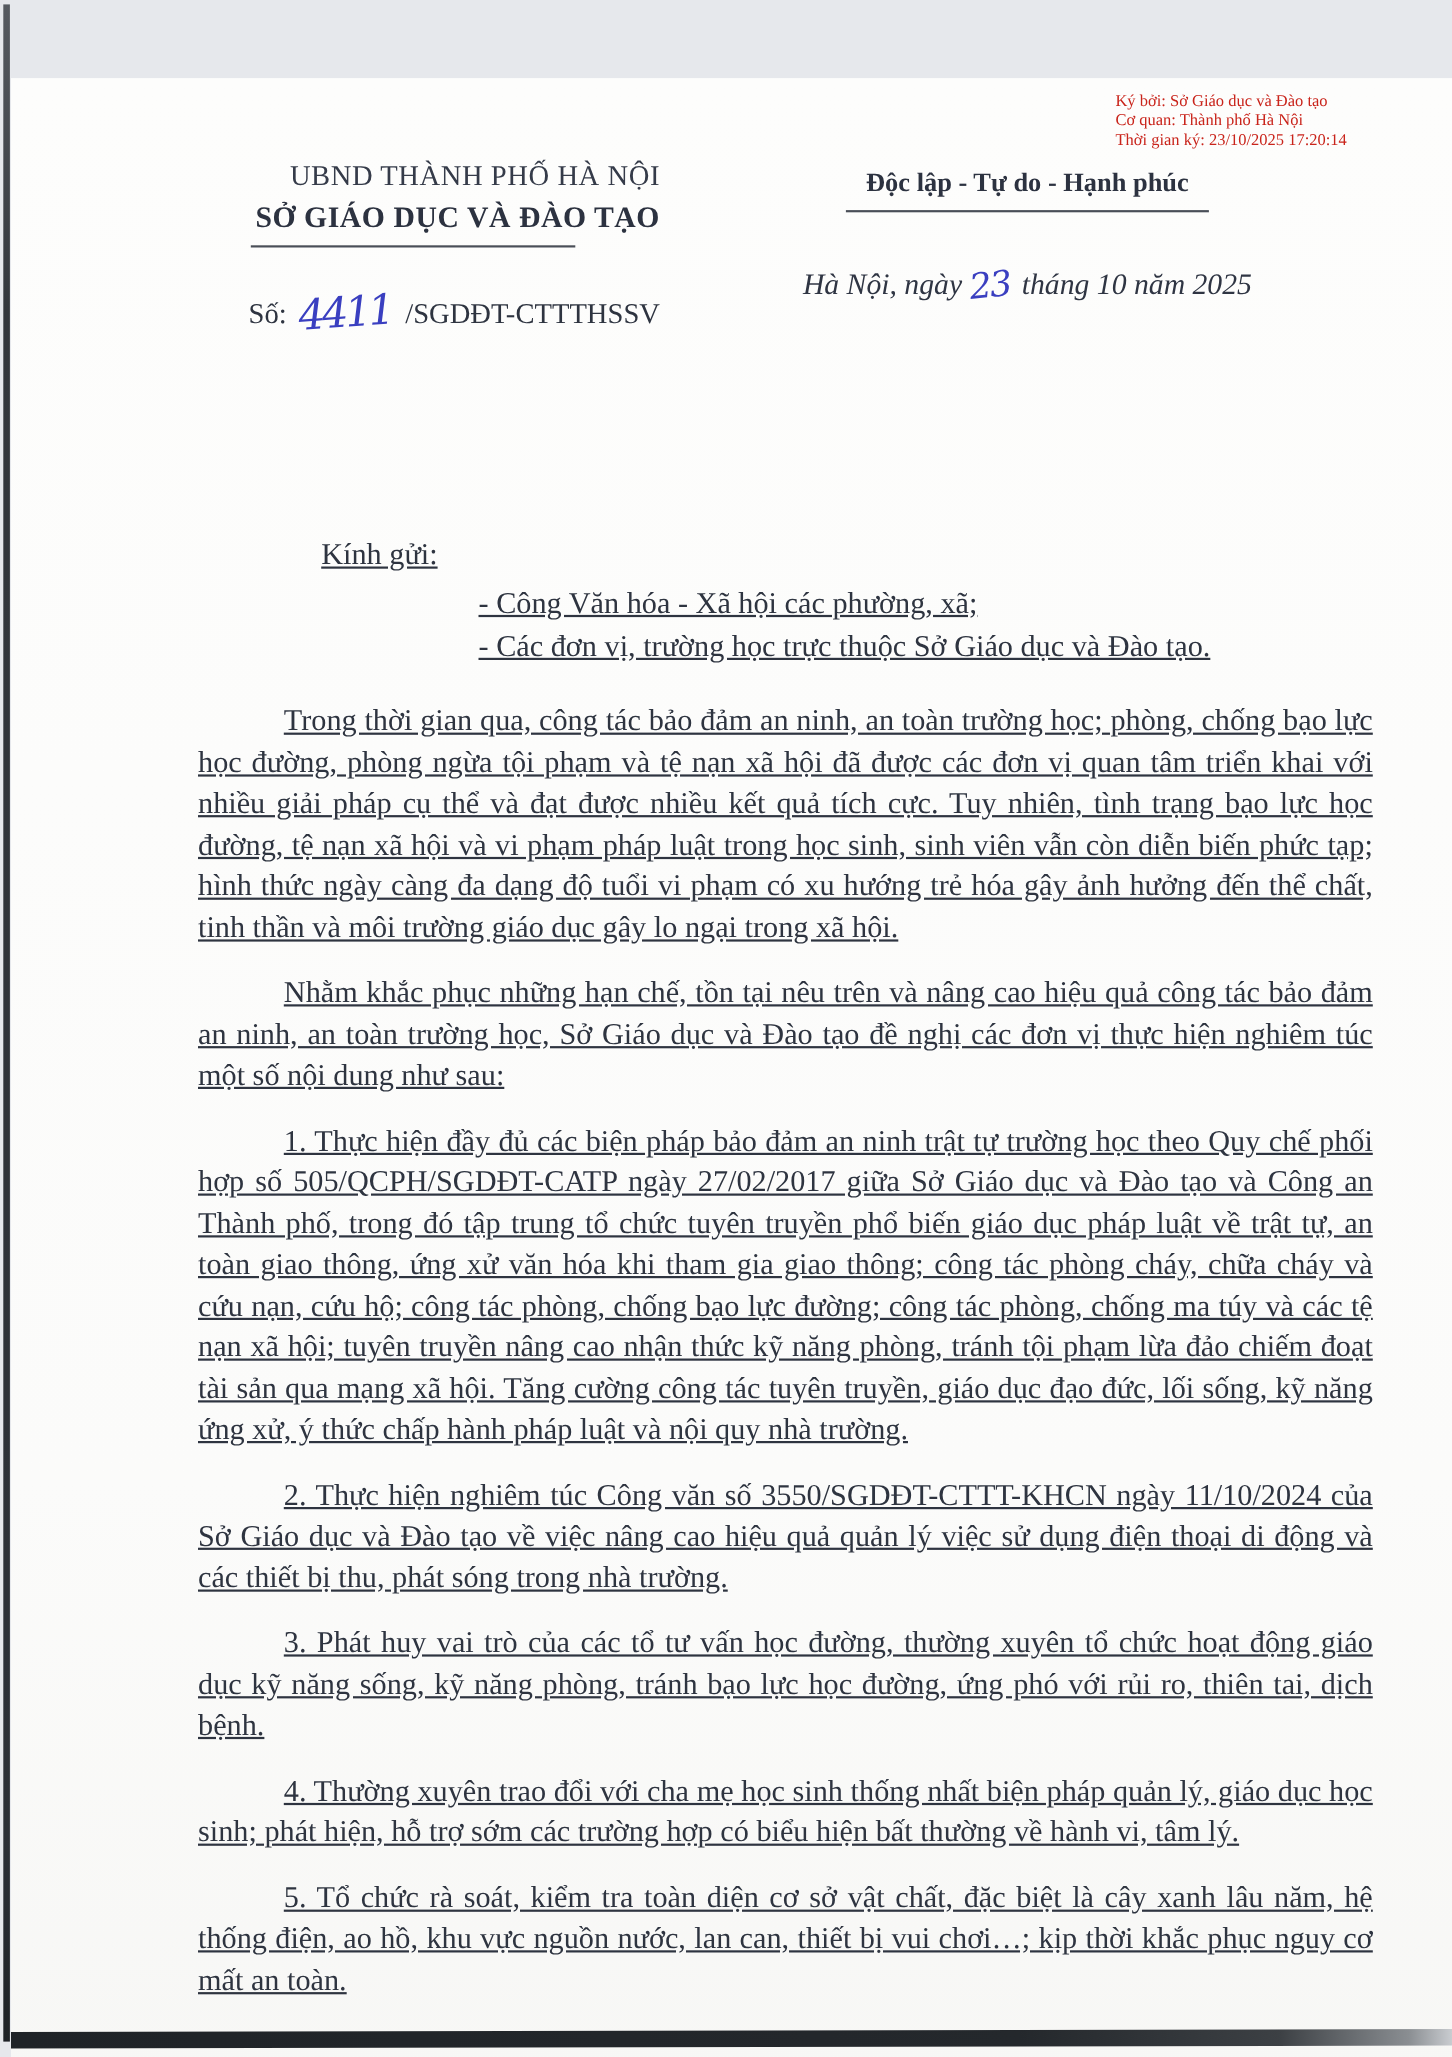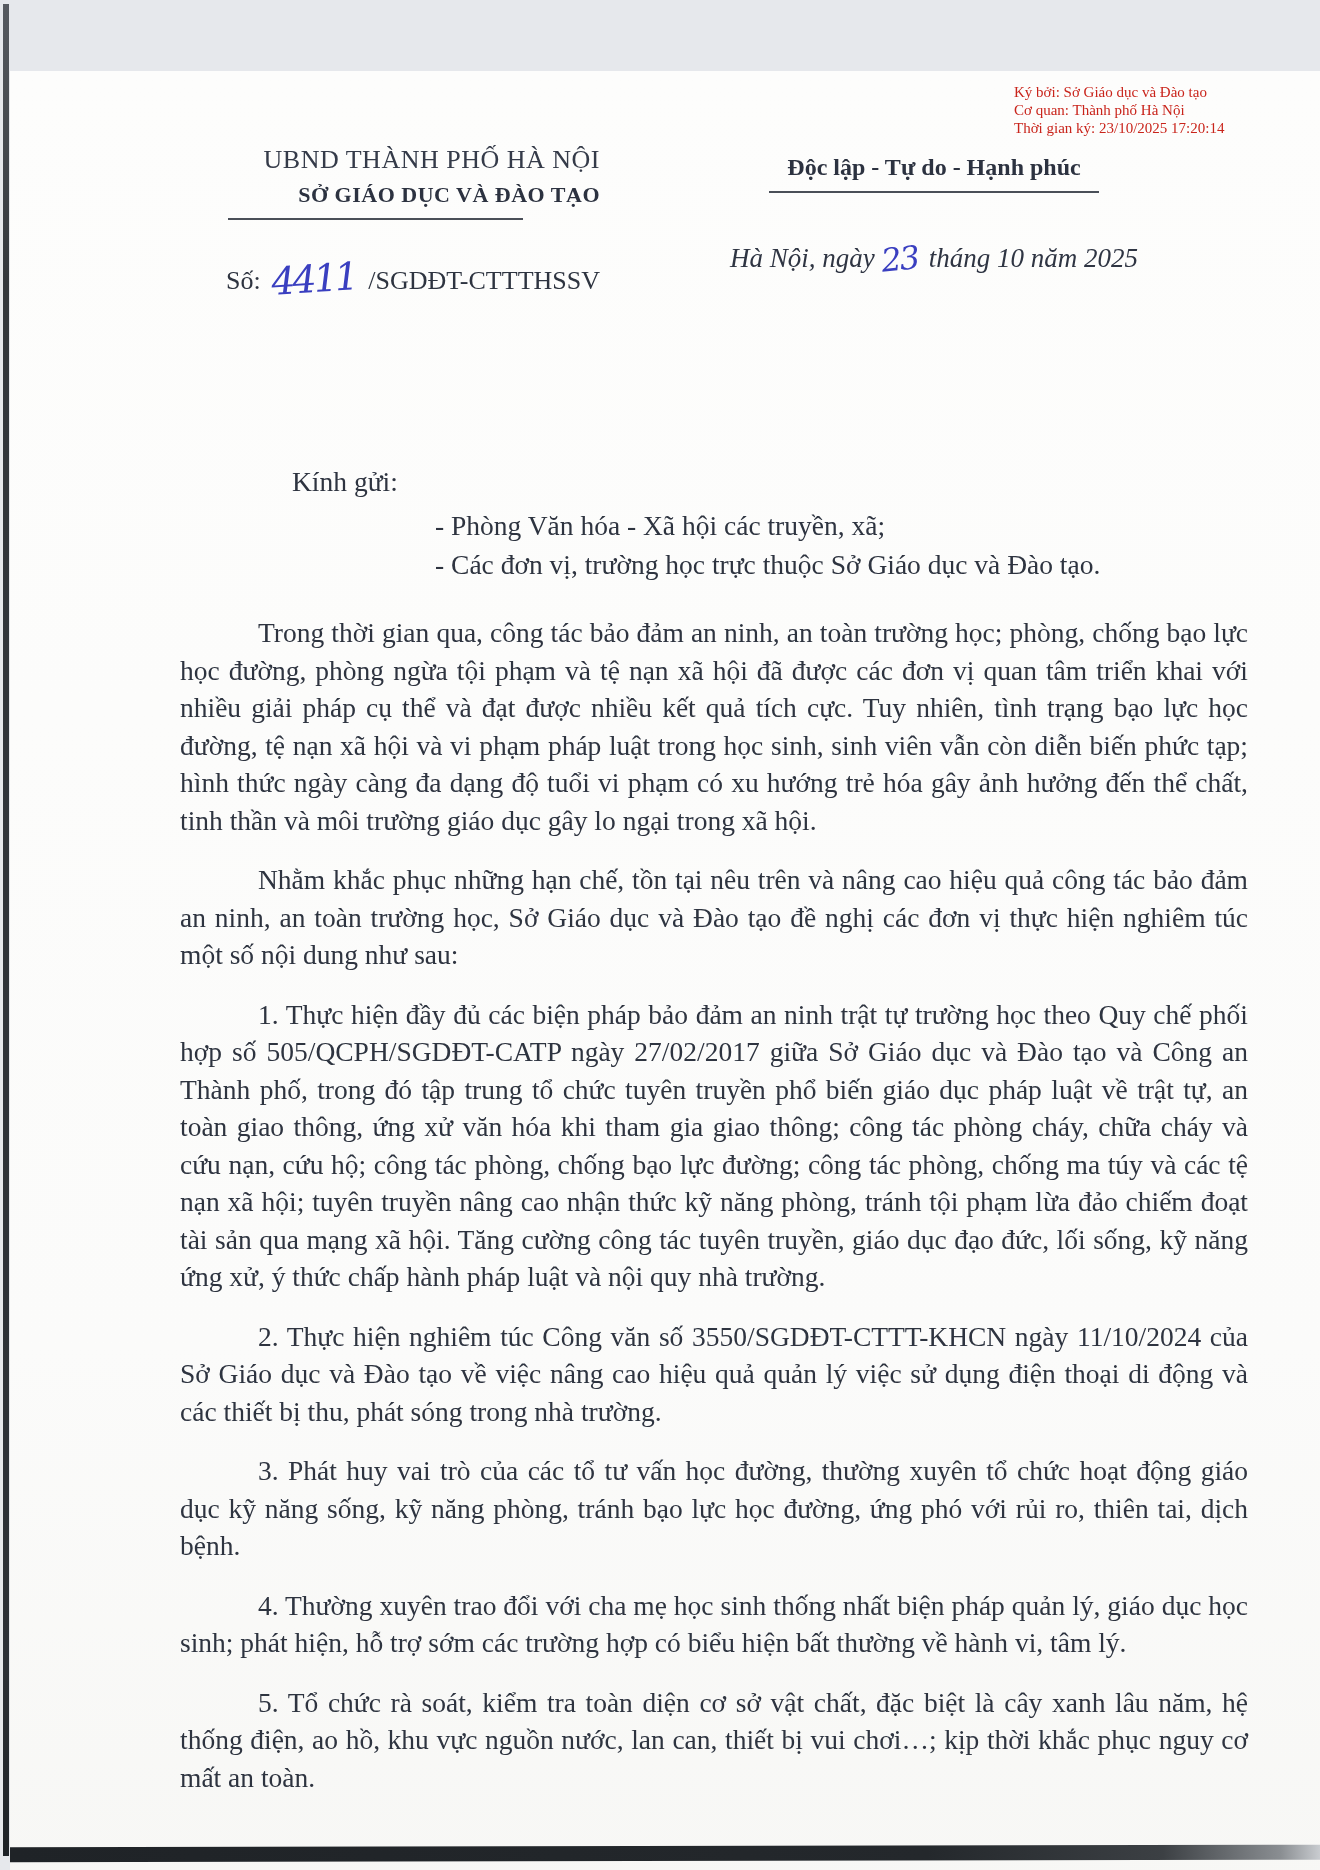--- a/index.html
+++ b/index.html
@@ -30,39 +30,39 @@
     position:absolute; right:28px; top:12px; width:278px;
     font-size:15px; line-height:18px; color:var(--stamp-red,#c9241b);
     font-family:"Liberation Serif", serif;
   }
 
   
   .header { position:absolute; top:74px; left:140px; right:52px; display:flex; }
   .hdr-left { width:450px; text-align:right; }
   .hdr-right { flex:1; text-align:center; }
   .org-parent { font-size:26px; letter-spacing:.5px; color:#353b49; }
-  .org-name { font-size:22px; font-weight:bold; letter-spacing:.5px; margin-top:7px; color:#2c3240; }
+  .org-name { font-size:27px; font-weight:bold; letter-spacing:.5px; margin-top:7px; color:#2c3240; }
   .motto1 { font-size:27px; font-weight:bold; letter-spacing:.3px; color:#2c3240; }
   .motto2 { font-size:24px; font-weight:bold; margin-top:9px; color:#2c3240; }
   .rule { border:0; border-top:2px solid #4a4f58; margin:10px auto 0 auto; }
   .rule-left { width:295px; }
   .rule-right { width:330px; }
 
   .so-line { margin-top:34px; font-size:26px; white-space:nowrap; }
   .handwrite {
     font-family:"DejaVu Serif", serif; font-style:italic; color:var(--ink-blue,#3a3fc0);
     display:inline-block;
   }
   .hw-number { font-size:38px; letter-spacing:-3px; transform:rotate(-4deg) translateY(3px); margin:0 6px 0 4px; }
   .hw-day { font-size:32px; letter-spacing:-2px; transform:rotate(-6deg) translateY(3px); margin:0 4px 0 0; }
   .subject { margin-top:12px; font-size:24.5px; line-height:33px; color:#333947; }
   .dateline { margin-top:44px; font-size:27px; font-style:italic; color:#2f3543; }
 
   
-  .main { position:absolute; top:395px; left:170px; right:72px; }
+  .main { position:absolute; top:417px; left:170px; right:72px;text-decoration:underline; }
   .kinhgui { margin-left:112px; font-size:27.5px; }
   .recipients { margin-left:255px; margin-top:8px; font-size:27.5px; line-height:39px; }
   .para {
     margin:0; margin-top:22px; font-size:27.5px; line-height:37.5px;
     text-align:justify; text-indent:78px; color:#2e3440;
   }
   .para.first { margin-top:30px; }
 </style>
 </head>
 <body>
@@ -96,21 +96,21 @@
             <span>Hà Nội, ngày</span>
             <span class="handwrite hw-day">23</span>
             <span>tháng 10 năm 2025</span>
           </div>
         </div>
       </div>
 
       <div class="main">
         <div class="kinhgui">Kính gửi:</div>
         <div class="recipients">
-          <div>- Phòng Văn hóa - Xã hội các truyền, xã;</div>
+          <div>- Công Văn hóa - Xã hội các phường, xã;</div>
           <div>- Các đơn vị, trường học trực thuộc Sở Giáo dục và Đào tạo.</div>
         </div>
 
         <p class="para first">Trong thời gian qua, công tác bảo đảm an ninh, an toàn trường học; phòng, chống bạo lực học đường, phòng ngừa tội phạm và tệ nạn xã hội đã được các đơn vị quan tâm triển khai với nhiều giải pháp cụ thể và đạt được nhiều kết quả tích cực. Tuy nhiên, tình trạng bạo lực học đường, tệ nạn xã hội và vi phạm pháp luật trong học sinh, sinh viên vẫn còn diễn biến phức tạp; hình thức ngày càng đa dạng độ tuổi vi phạm có xu hướng trẻ hóa gây ảnh hưởng đến thể chất, tinh thần và môi trường giáo dục gây lo ngại trong xã hội.</p>
         <p class="para">Nhằm khắc phục những hạn chế, tồn tại nêu trên và nâng cao hiệu quả công tác bảo đảm an ninh, an toàn trường học, Sở Giáo dục và Đào tạo đề nghị các đơn vị thực hiện nghiêm túc một số nội dung như sau:</p>
 
         <p class="para">1. Thực hiện đầy đủ các biện pháp bảo đảm an ninh trật tự trường học theo Quy chế phối hợp số 505/QCPH/SGDĐT-CATP ngày 27/02/2017 giữa Sở Giáo dục và Đào tạo và Công an Thành phố, trong đó tập trung tổ chức tuyên truyền phổ biến giáo dục pháp luật về trật tự, an toàn giao thông, ứng xử văn hóa khi tham gia giao thông; công tác phòng cháy, chữa cháy và cứu nạn, cứu hộ; công tác phòng, chống bạo lực đường; công tác phòng, chống ma túy và các tệ nạn xã hội; tuyên truyền nâng cao nhận thức kỹ năng phòng, tránh tội phạm lừa đảo chiếm đoạt tài sản qua mạng xã hội. Tăng cường công tác tuyên truyền, giáo dục đạo đức, lối sống, kỹ năng ứng xử, ý thức chấp hành pháp luật và nội quy nhà trường.</p>
         <p class="para">2. Thực hiện nghiêm túc Công văn số 3550/SGDĐT-CTTT-KHCN ngày 11/10/2024 của Sở Giáo dục và Đào tạo về việc nâng cao hiệu quả quản lý việc sử dụng điện thoại di động và các thiết bị thu, phát sóng trong nhà trường.</p>
         <p class="para">3. Phát huy vai trò của các tổ tư vấn học đường, thường xuyên tổ chức hoạt động giáo dục kỹ năng sống, kỹ năng phòng, tránh bạo lực học đường, ứng phó với rủi ro, thiên tai, dịch bệnh.</p>
         <p class="para">4. Thường xuyên trao đổi với cha mẹ học sinh thống nhất biện pháp quản lý, giáo dục học sinh; phát hiện, hỗ trợ sớm các trường hợp có biểu hiện bất thường về hành vi, tâm lý.</p>

